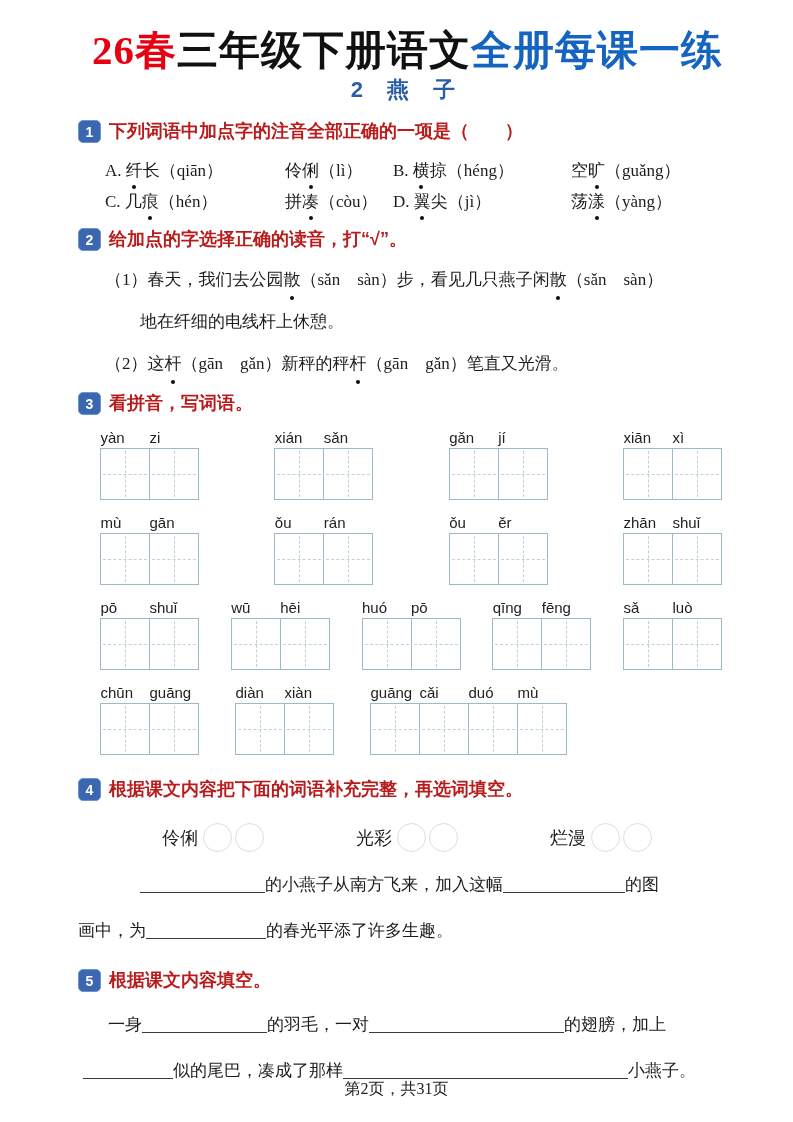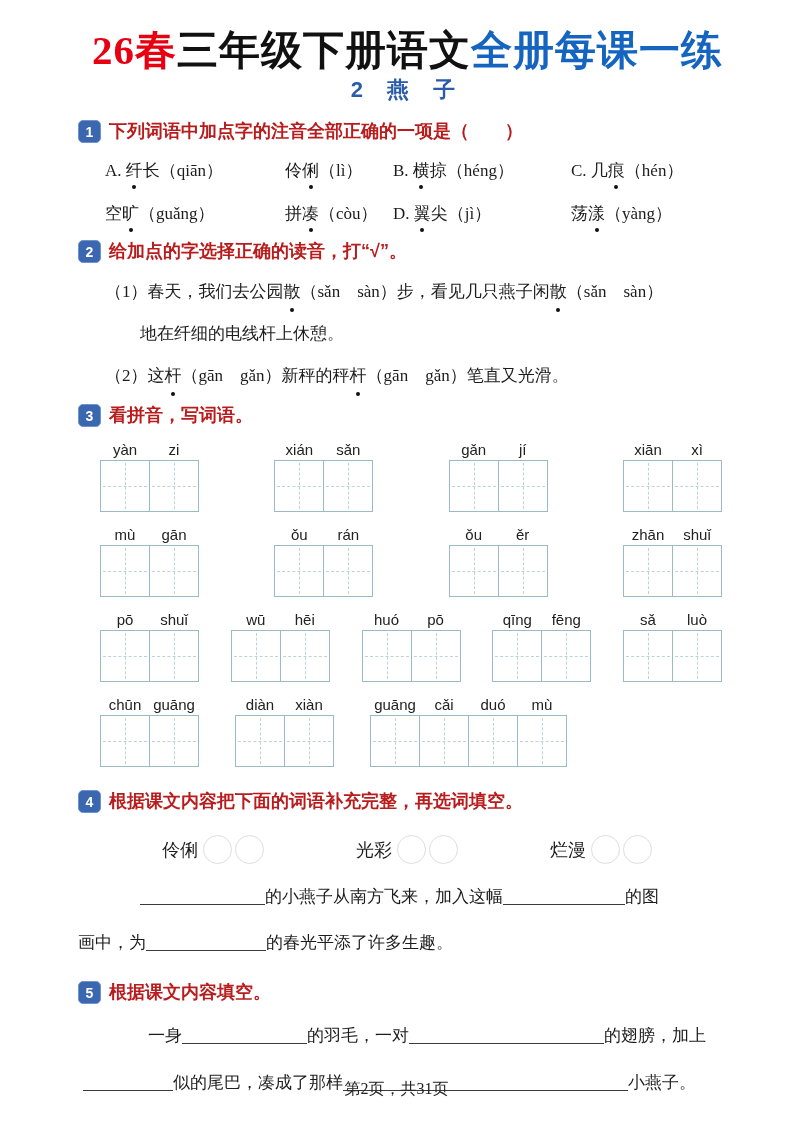--- a/index.html
+++ b/index.html
@@ -61,30 +61,30 @@
   .blank{
     display:inline-block;height:17px;
     border-bottom:1px solid #3a3a3a;
     vertical-align:-3px;
   }
   
   .opts{
     display:grid;
     grid-template-columns:180px 108px 178px auto;
     margin:16px 0 6px 27px;
-    row-gap:20px;
+    row-gap:8px;
     font-size:17px;
   }
   
   .tzwrap{margin-left:22px;}
   .tzrow{display:flex;justify-content:space-between;width:622px;margin-top:14px;}
   .tzrow.left{justify-content:flex-start;gap:36px;}
   .pinline{display:flex;justify-content:center;margin-bottom:2px;}
   .pinline span{
-    width:49px;text-align:center;
+    width:49px;
     font-family:"Liberation Sans","DejaVu Sans",sans-serif;
     font-size:15px;color:#222;
   }
   .tzgrid{display:flex;border:1px solid #9cb9c6;background:#fff;}
   .tzcell{width:48px;height:50px;position:relative;border-right:1px solid #9cb9c6;}
   .tzcell:last-child{border-right:none;}
   .tzcell::before{
     content:"";position:absolute;top:50%;left:2px;right:2px;
     border-top:1px dashed #bed2da;
   }
@@ -121,22 +121,22 @@
 
     <section class="q">
       <div class="qhead">
         <span class="badge">1</span>
         <span class="stem">下列词语中加点字的注音全部正确的一项是（　　）</span>
       </div>
       <div class="opts">
         <span><span>A. </span><span class="dt">纤</span><span>长（qiān）</span></span>
         <span><span>伶</span><span class="dt">俐</span><span>（lì）</span></span>
         <span><span>B. </span><span class="dt">横</span><span>掠（héng）</span></span>
+        <span><span>空</span><span class="dt">旷</span><span>（guǎng）</span></span>
         <span><span>C. 几</span><span class="dt">痕</span><span>（hén）</span></span>
-        <span><span>空</span><span class="dt">旷</span><span>（guǎng）</span></span>
         <span><span>拼</span><span class="dt">凑</span><span>（còu）</span></span>
         <span><span>D. </span><span class="dt">翼</span><span>尖（jì）</span></span>
         <span><span>荡</span><span class="dt">漾</span><span>（yàng）</span></span>
       </div>
     </section>
 
     <section class="q">
       <div class="qhead">
         <span class="badge">2</span>
         <span class="stem">给加点的字选择正确的读音，打“√”。</span>
@@ -351,21 +351,21 @@
         </div>
       <div class="bodyline" style="margin-left:62px;margin-top:20px;"><span class="blank" style="width: 125px;"></span><span>的小燕子从南方飞来，加入这幅</span><span class="blank" style="width: 122px;"></span><span>的图</span></div>
       <div class="bodyline" style="margin-left:0;margin-top:20px;"><span>画中，为</span><span class="blank" style="width: 120px;"></span><span>的春光平添了许多生趣。</span></div>
     </section>
 
     <section class="q" style="margin-top:24px;">
       <div class="qhead">
         <span class="badge">5</span>
         <span class="stem">根据课文内容填空。</span>
       </div>
-      <div class="bodyline" style="margin-left:70px;margin-top:20px;font-family:Liberation Mono, monospace;"><span>一身</span><span class="blank" style="width: 125px;"></span><span>的羽毛，一对</span><span class="blank" style="width: 195px;"></span><span>的翅膀，加上</span></div>
+      <div class="bodyline" style="margin-left:30px;margin-top:20px;"><span>一身</span><span class="blank" style="width: 125px;"></span><span>的羽毛，一对</span><span class="blank" style="width: 195px;"></span><span>的翅膀，加上</span></div>
       <div class="bodyline" style="margin-left:5px;margin-top:20px;"><span class="blank" style="width: 90px;"></span><span>似的尾巴，凑成了那样</span><span class="blank" style="width: 285px;"></span><span>小燕子。</span></div>
     </section>
 
   </main>
 
   <footer>
     <span>第2页，共31页</span>
   </footer>
 
 </div>

